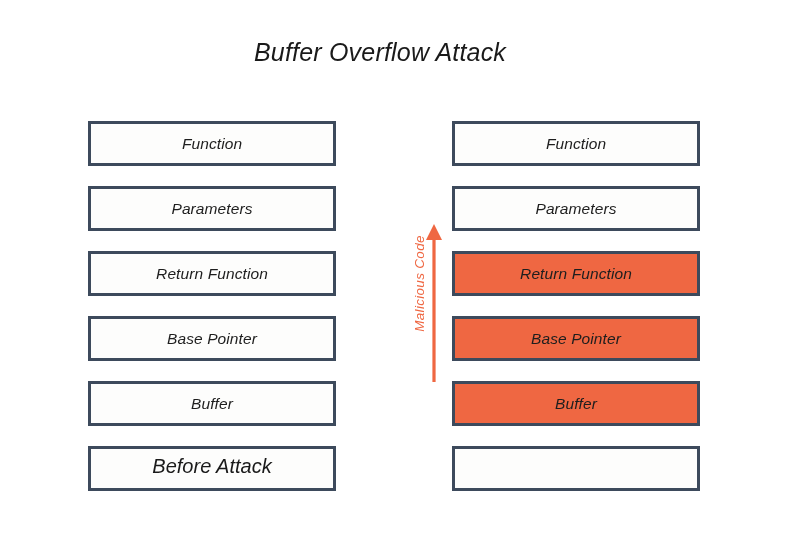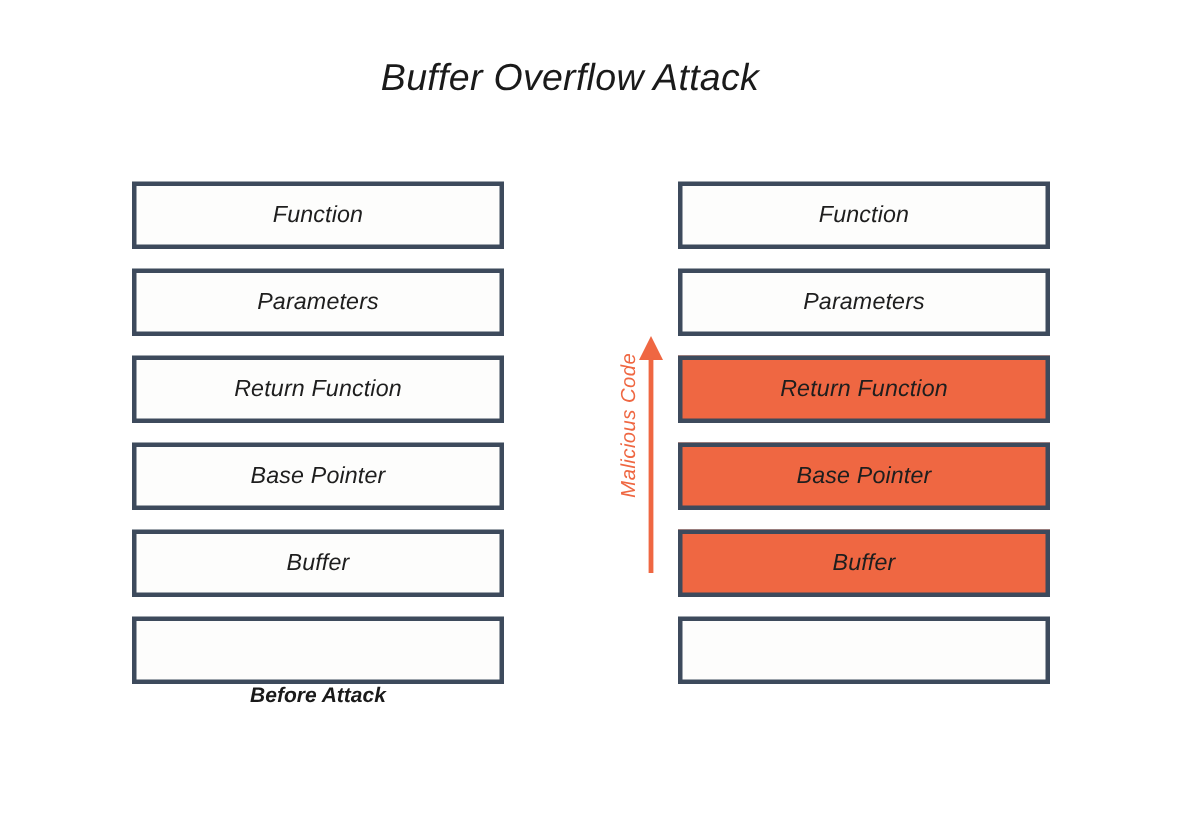--- a/index.html
+++ b/index.html
@@ -39,21 +39,21 @@
   }
   #column-before { left: 88px; }
   #column-after  { left: 452px; }
 
   .stack-box {
     box-sizing: border-box;
     width: 248px;
     height: 45px;
     border: 3px solid #3d4a5c;
     background: #fdfdfc;
-    margin-bottom: 13px;
+    margin-bottom: 20px;
     display: flex;
     align-items: center;
     justify-content: center;
   }
   .stack-box.filled {
     background: #ef6742;
   }
   .stack-box-label {
     font-size: 15.5px;
     font-style: italic;
@@ -61,23 +61,23 @@
     color: #1e1e1e;
     letter-spacing: 0.1px;
     white-space: nowrap;
     line-height: 1;
   }
   .column-caption {
     position: absolute;
     top: 455px;
     width: 248px;
     text-align: center;
-    font-size: 14px;
+    font-size: 20px;
     font-style: italic;
-    font-weight: 700;
+    font-weight: 400;
     color: #1a1a1a;
     white-space: nowrap;
   }
   #caption-before { left: 88px; }
   #caption-after  { left: 452px; }
 
   
   #malicious-annotation {
     position: absolute;
     left: 398px;

